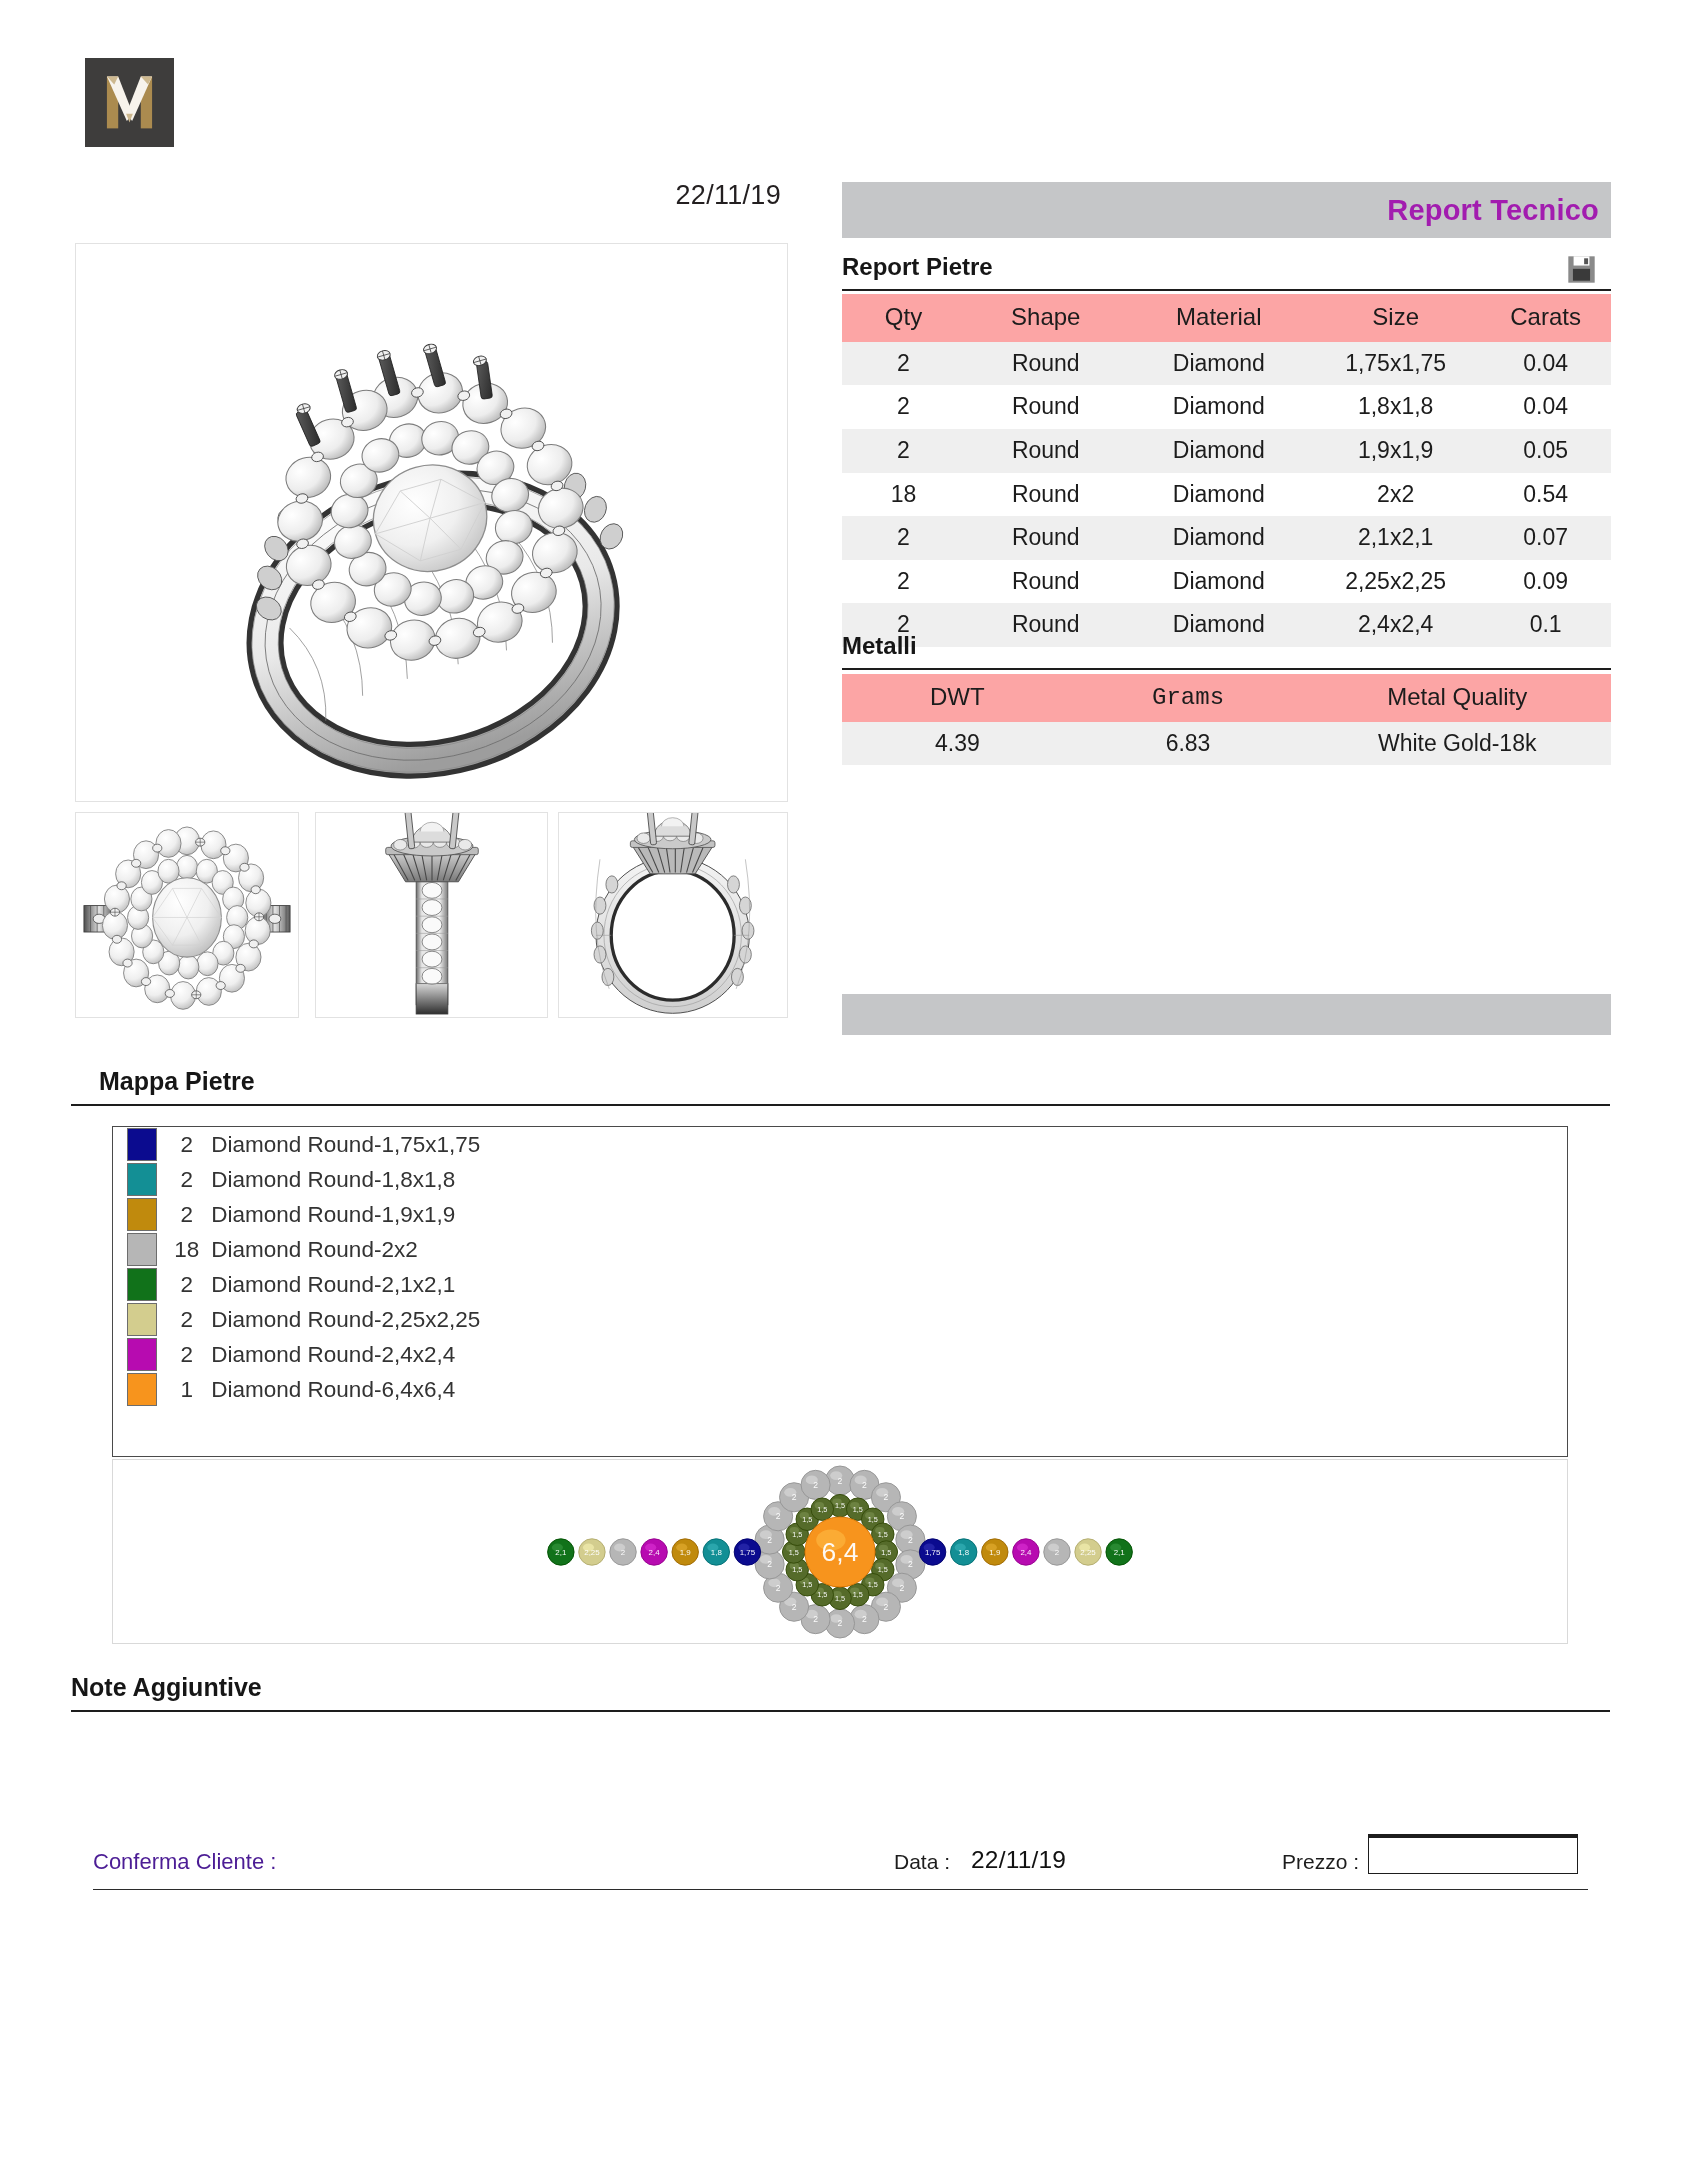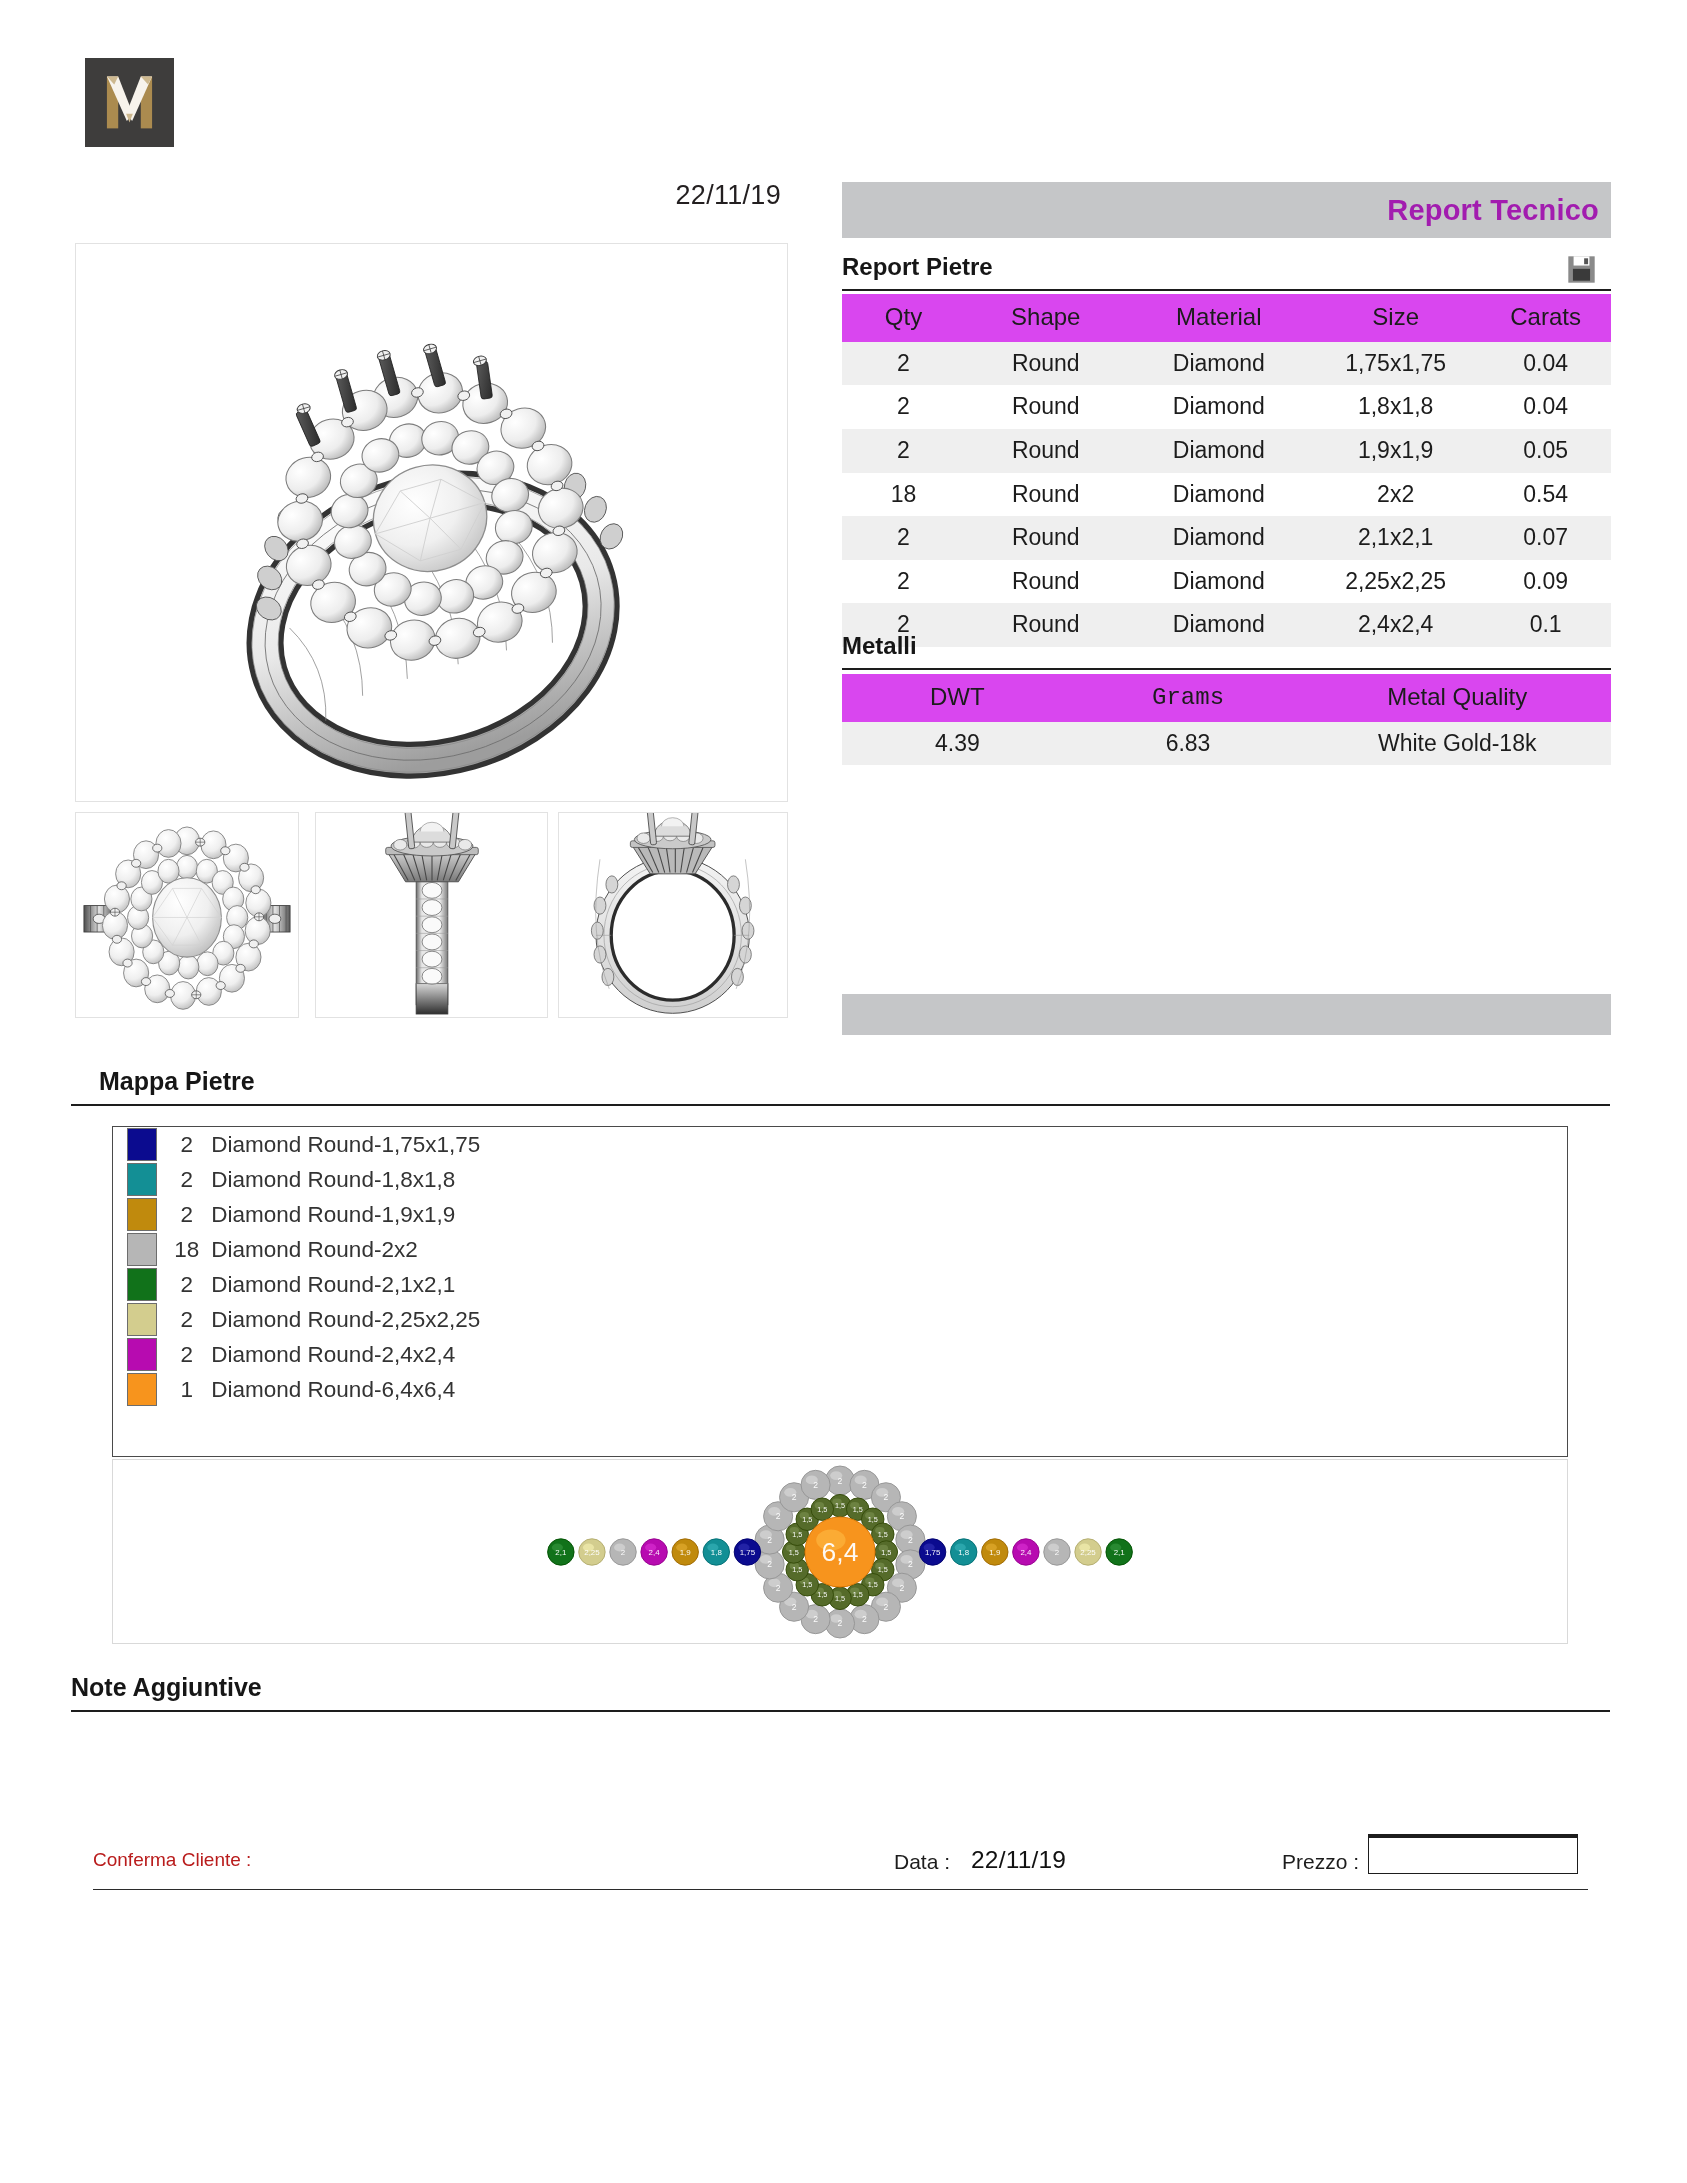--- a/index.html
+++ b/index.html
@@ -69,21 +69,21 @@
   }
   #rule-1 { top: 289px; }
   #rule-2 { top: 668px; }
 
   
   .rtable { position: absolute; left: 842px; width: 769px; border-collapse: collapse; }
   #stones-table { top: 294px; }
   #metals-table { top: 674px; }
   .rtable th {
     font-weight: normal; font-size: 24px; color: #1c1c1c;
-    padding: 9.3px 0 10.6px 0; text-align: center; background: #d946ef;
+    padding: 9.3px 0 10.6px 0; text-align: center; background: #fca5a5;
   }
   .rtable td {
     font-size: 23px; color: #1c1c1c; padding: 8px 0 8.6px 0; text-align: center;
   }
   .rtable tbody tr:nth-child(odd) td { background: #efefef; }
   .rtable tbody tr:nth-child(even) td { background: #ffffff; }
 
   #stones-table .c-qty   { width: 16%; }
   #stones-table .c-shape { width: 21%; }
   #stones-table .c-mat   { width: 24%; }
@@ -137,21 +137,21 @@
   }
   #note-rule {
     position: absolute; left: 71px; top: 1710px; width: 1539px; height: 2px; background: #1d1d1d;
   }
 
   
   #footer-rule {
     position: absolute; left: 93px; top: 1889px; width: 1495px; height: 1.3px; background: #2b2b2b;
   }
   #conferma-label {
-    position: absolute; left: 93px; top: 1849px; font-size: 19px; color: #b91c1c;
+    position: absolute; left: 93px; top: 1849px; font-size: 22px; color: #4c1d95;
   }
   #data-label {
     position: absolute; left: 894px; top: 1850px; font-size: 21px; color: #1d1d1d;
   }
   #data-value {
     position: absolute; left: 971px; top: 1846px; font-size: 24.5px; color: #111; letter-spacing: 0.2px;
   }
   #prezzo-label {
     position: absolute; left: 1282px; top: 1850px; font-size: 21px; color: #1d1d1d;
   }

